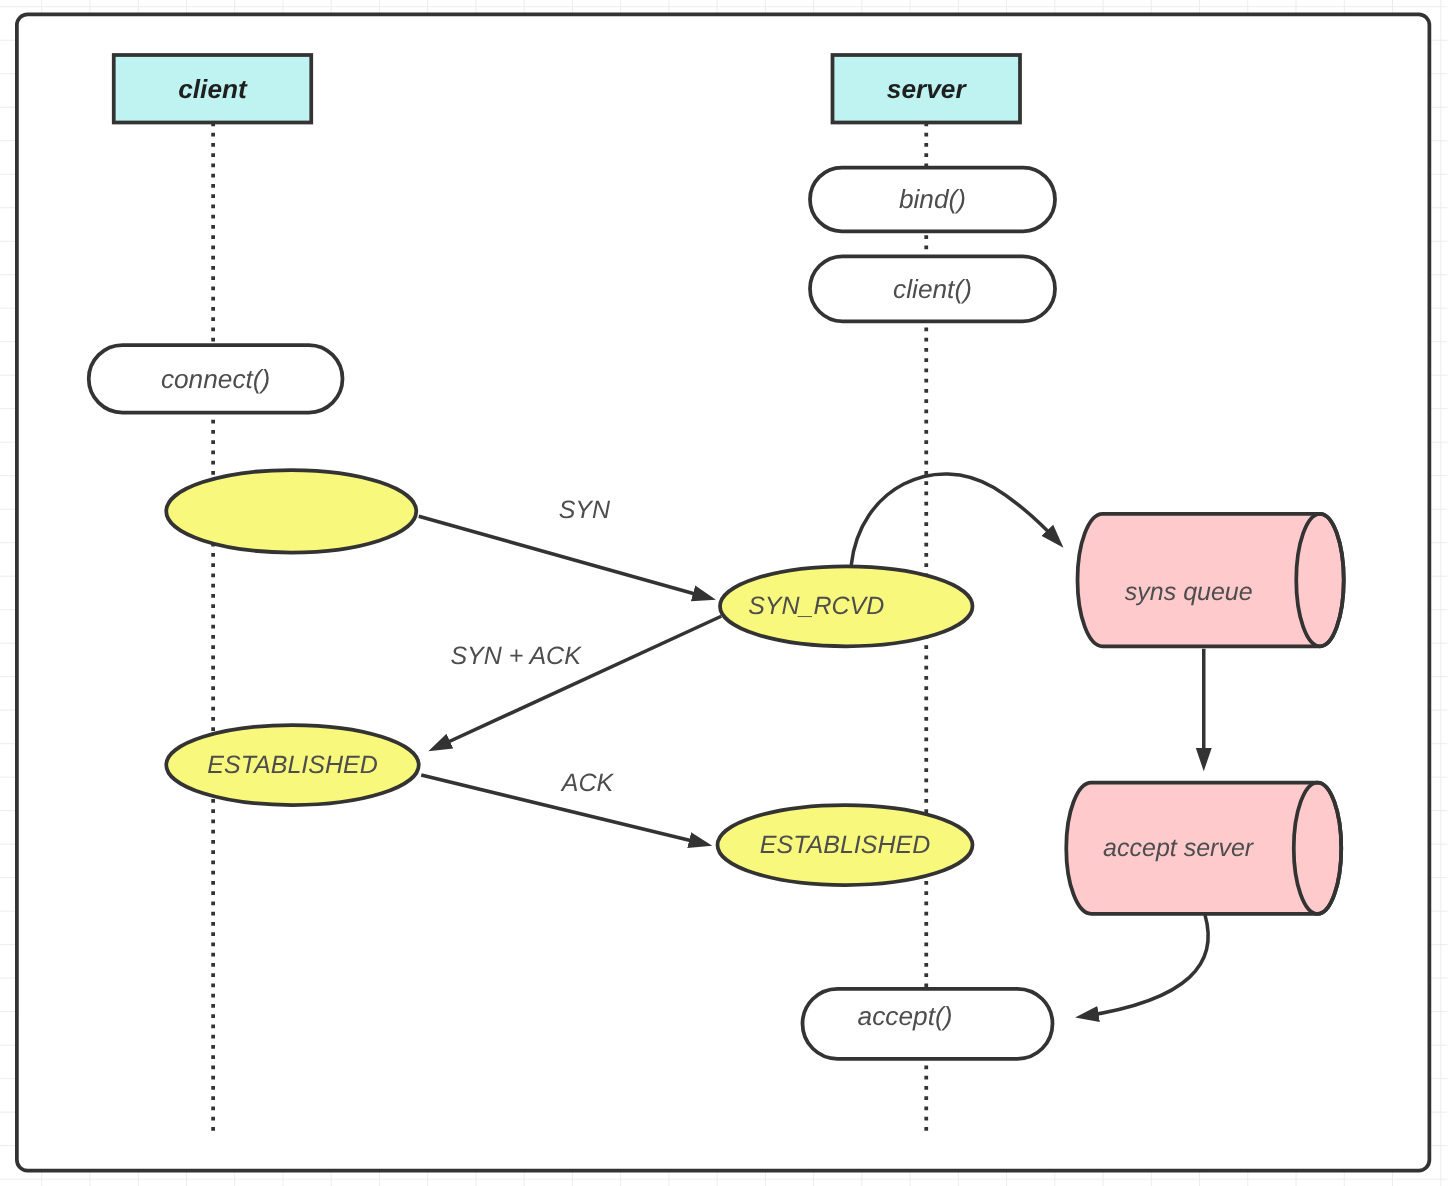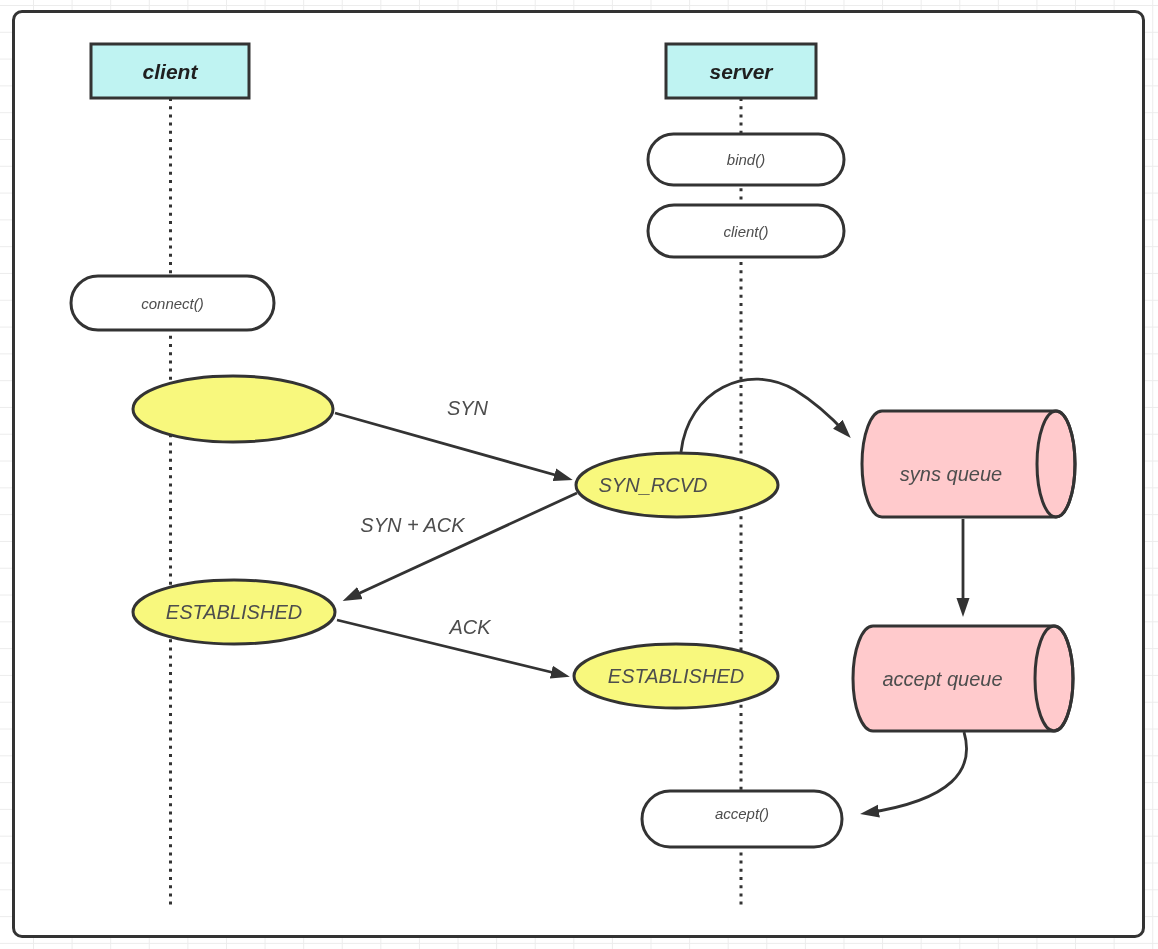--- a/index.html
+++ b/index.html
@@ -24,21 +24,21 @@
   }
   svg.overlay{position:absolute;left:0;top:0;}
   .lbl{
     position:absolute;
     display:flex;align-items:center;justify-content:center;
     color:#4d4d4d;font-size:20px;line-height:1;
     white-space:nowrap;
     font-style:italic;
   }
   .lbl.actor{font-weight:bold;color:#1f1f1f;font-size:21px;}
-  .lbl.call{font-size:15px;}
+  .lbl.call{font-size:21px;}
 </style>
 </head>
 <body>
 
 <div class="page">
   <div class="frame"></div>
 
   <svg class="overlay" width="1158" height="949" viewBox="0 0 1158 949">
     <defs>
       <marker id="arrow" markerWidth="20" markerHeight="15" refX="12" refY="7.5" orient="auto" markerUnits="userSpaceOnUse">
@@ -82,25 +82,25 @@
       <ellipse cx="1054" cy="678.5" rx="19" ry="52.5" fill="none" stroke="#333333" stroke-width="3"></ellipse>
     </g>
   </svg>
 
   <div class="lbl actor" style="left:91px;top:44px;width:158px;height:54px;">client</div>
   <div class="lbl actor" style="left:666px;top:44px;width:150px;height:54px;">server</div>
 
   <div class="lbl call" style="left:648px;top:134px;width:196px;height:51px;">bind()</div>
   <div class="lbl call" style="left:648px;top:205px;width:196px;height:52px;">client()</div>
   <div class="lbl call" style="left:71px;top:276px;width:203px;height:54px;">connect()</div>
-  <div class="lbl call" style="left:642px;top:791px;width:200px;height:44px;border-radius:18px;">accept()</div>
+  <div class="lbl call" style="left:624px;top:791px;width:200px;height:44px;border-radius:18px;">accept()</div>
 
   <div class="lbl" style="left:552px;top:453px;width:202px;height:64px;text-align:right;">SYN_RCVD</div>
   <div class="lbl" style="left:133px;top:580px;width:202px;height:64px;">ESTABLISHED</div>
   <div class="lbl" style="left:574px;top:644px;width:204px;height:64px;">ESTABLISHED</div>
 
   <div class="lbl" style="left:862px;top:411px;width:178px;height:126px;">syns queue</div>
-  <div class="lbl" style="left:855px;top:626px;width:175px;height:105px;">accept queue</div>
+  <div class="lbl" style="left:855px;top:626px;width:175px;height:105px;">accept server</div>
 
   <div class="lbl" style="left:420px;top:394px;width:95px;height:28px;">SYN</div>
   <div class="lbl" style="left:340px;top:511px;width:145px;height:28px;">SYN + ACK</div>
   <div class="lbl" style="left:425px;top:613px;width:90px;height:28px;text-align:center;">ACK</div>
 </div>
 
 </body></html>

